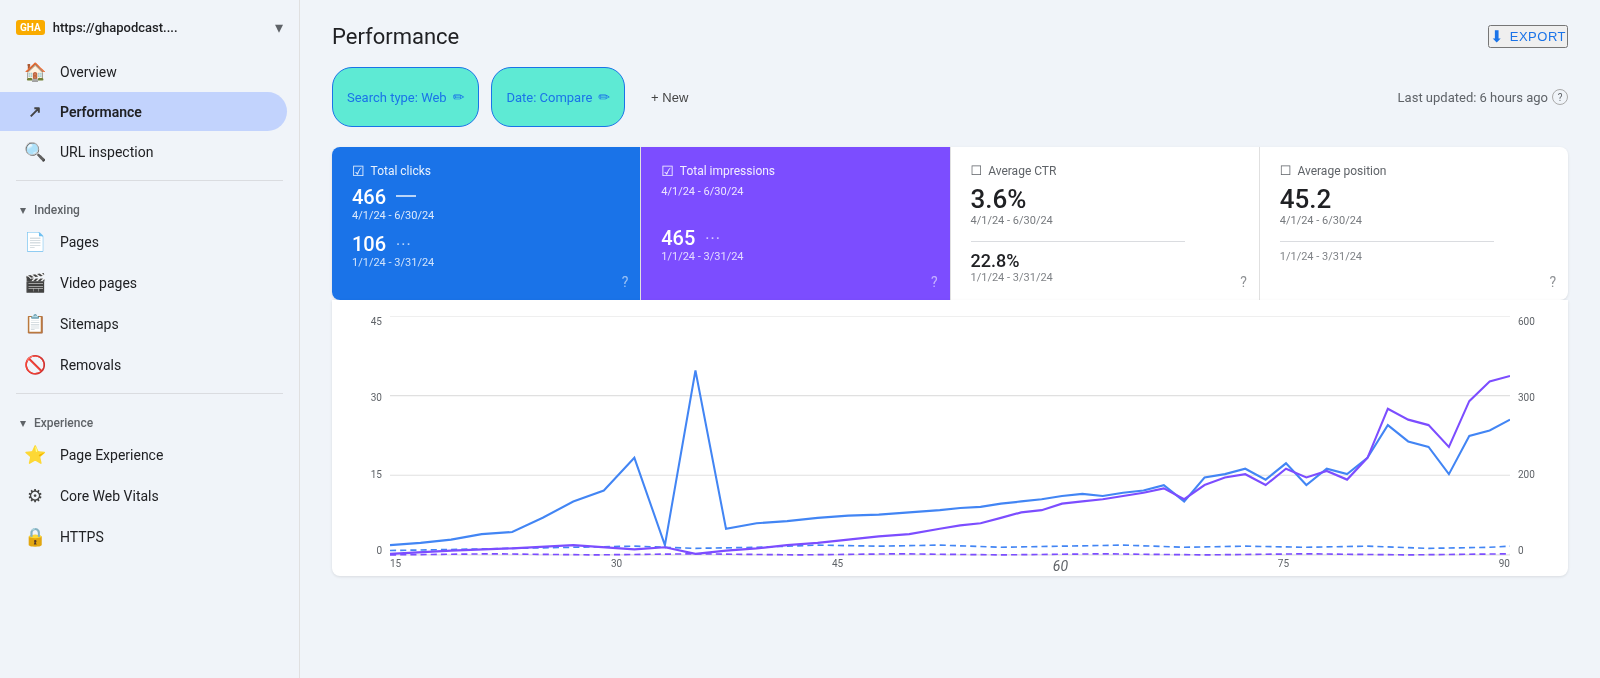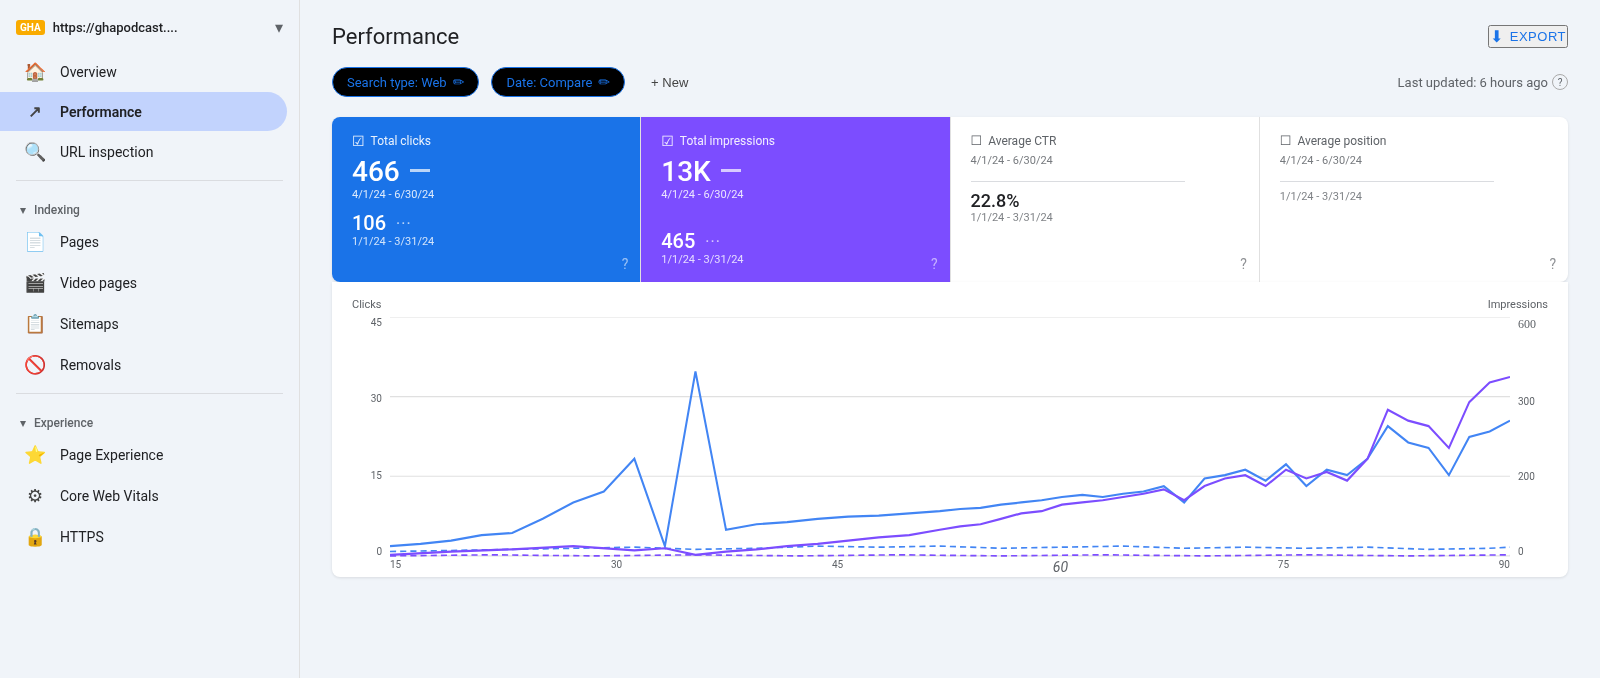--- a/index.html
+++ b/index.html
@@ -99,27 +99,27 @@
     .filter-bar {
       display: flex;
       align-items: center;
       gap: 12px;
       margin-bottom: 20px;
     }
     .filter-chip {
       display: flex;
       align-items: center;
       gap: 6px;
-      padding: 6px 14px;
+      padding: 21px 14px;
       border: 1.5px solid #1a73e8;
       border-radius: 20px;
       font-size: 13px;
       color: #1a73e8;
       cursor: pointer;
-      background: #000000;
+      background: #5eead4;
     }
     .filter-chip .edit-icon { font-size: 14px; }
     .new-filter-btn {
       display: flex;
       align-items: center;
       gap: 4px;
       padding: 6px 14px;
       border: none;
       border-radius: 20px;
       font-size: 13px;
@@ -158,21 +158,21 @@
       display: flex;
       align-items: center;
       gap: 6px;
       font-size: 12px;
       margin-bottom: 6px;
     }
     .metric-card.blue-bg .metric-card-header,
     .metric-card.purple-bg .metric-card-header { color: rgba(255,255,255,0.9); }
     .metric-card-header .checkbox-icon { font-size: 14px; }
     .metric-value-primary {
-      font-size: 28px;
+      font-size: 20px;
       font-weight: 500;
       margin-bottom: 0;
     }
     .metric-date-primary { font-size: 11px; opacity: 0.85; margin-bottom: 10px; }
     .metric-value-secondary {
       font-size: 20px;
       font-weight: 500;
     }
     .metric-date-secondary { font-size: 11px; opacity: 0.8; }
     .metric-help {
@@ -311,73 +311,67 @@
       </div>
       <div class="metric-date-secondary">1/1/24 - 3/31/24</div>
       <span class="metric-help" style="color:rgba(255,255,255,0.8);">?</span>
     </div>
 
     <div class="metric-card purple-bg">
       <div class="metric-card-header">
         <span class="checkbox-icon">☑</span>
         <span>Total impressions</span>
       </div>
-      <div style="display:flex;align-items:center;gap:10px;">
-        <div class="metric-value-primary">13K</div>
-        <span style="display:inline-block;width:20px;height:2.5px;background:rgba(255,255,255,0.7);margin-bottom:2px;"></span>
-      </div>
       <div class="metric-date-primary">4/1/24 - 6/30/24</div>
       <div style="display:flex;align-items:center;gap:10px;margin-top:28px;">
         <div class="metric-value-secondary">465</div>
         <span style="font-size:16px;letter-spacing:1px;color:rgba(255,255,255,0.7);">···</span>
       </div>
       <div class="metric-date-secondary">1/1/24 - 3/31/24</div>
       <span class="metric-help" style="color:rgba(255,255,255,0.8);">?</span>
     </div>
 
     <div class="metric-card white-bg">
       <div class="metric-card-header">
         <span class="checkbox-icon" style="font-size:13px;color:#5f6368;">☐</span>
         <span>Average CTR</span>
       </div>
+      <div class="metric-value-primary">3.6%</div>
       <div class="metric-date-primary">4/1/24 - 6/30/24</div>
       <div style="height:1px;background:#dadce0;margin-bottom:8px;width:80%;"></div>
       <div class="metric-value-secondary">22.8%</div>
       <div class="metric-date-secondary">1/1/24 - 3/31/24</div>
       <span class="metric-help">?</span>
     </div>
 
     <div class="metric-card white-bg">
       <div class="metric-card-header">
         <span class="checkbox-icon" style="font-size:13px;color:#5f6368;">☐</span>
         <span>Average position</span>
       </div>
+      <div class="metric-value-primary">45.2</div>
       <div class="metric-date-primary">4/1/24 - 6/30/24</div>
       <div style="height:1px;background:#dadce0;margin-bottom:8px;width:80%;"></div>
       <div class="metric-date-secondary">1/1/24 - 3/31/24</div>
       <span class="metric-help">?</span>
     </div>
   </div>
 
   <div class="chart-container">
-    <div style="display:flex;justify-content:space-between;align-items:flex-start;margin-bottom:6px;">
-      <span style="font-size:11px;color:#5f6368;">Clicks</span>
-      <span style="font-size:11px;color:#5f6368;">Impressions</span>
-    </div>
     <div style="position:relative;height:240px;">
 
       <div style="position:absolute;left:0;top:0;height:100%;display:flex;flex-direction:column;justify-content:space-between;align-items:flex-end;padding-right:6px;width:36px;">
         <span style="font-size:10px;color:#5f6368;">45</span>
         <span style="font-size:10px;color:#5f6368;">30</span>
         <span style="font-size:10px;color:#5f6368;">15</span>
         <span style="font-size:10px;color:#5f6368;">0</span>
       </div>
 
       <div style="position:absolute;right:0;top:0;height:100%;display:flex;flex-direction:column;justify-content:space-between;align-items:flex-start;padding-left:6px;width:36px;">
-        <span style="font-size:12px;color:#5f6368;font-family:Liberation Serif, serif;">600</span>
+        <span style="font-size:10px;color:#5f6368;">600</span>
         <span style="font-size:10px;color:#5f6368;">300</span>
         <span style="font-size:10px;color:#5f6368;">200</span>
         <span style="font-size:10px;color:#5f6368;">0</span>
       </div>
       <svg viewBox="0 0 1100 220" style="position:absolute;left:38px;right:38px;top:0;width:calc(100% - 76px);height:100%;" preserveAspectRatio="none">
 
         <line x1="0" y1="0" x2="1100" y2="0" stroke="#e0e0e0" stroke-width="1"></line>
         <line x1="0" y1="73" x2="1100" y2="73" stroke="#e0e0e0" stroke-width="1"></line>
         <line x1="0" y1="146" x2="1100" y2="146" stroke="#e0e0e0" stroke-width="1"></line>
         <line x1="0" y1="219" x2="1100" y2="219" stroke="#e0e0e0" stroke-width="1"></line>

